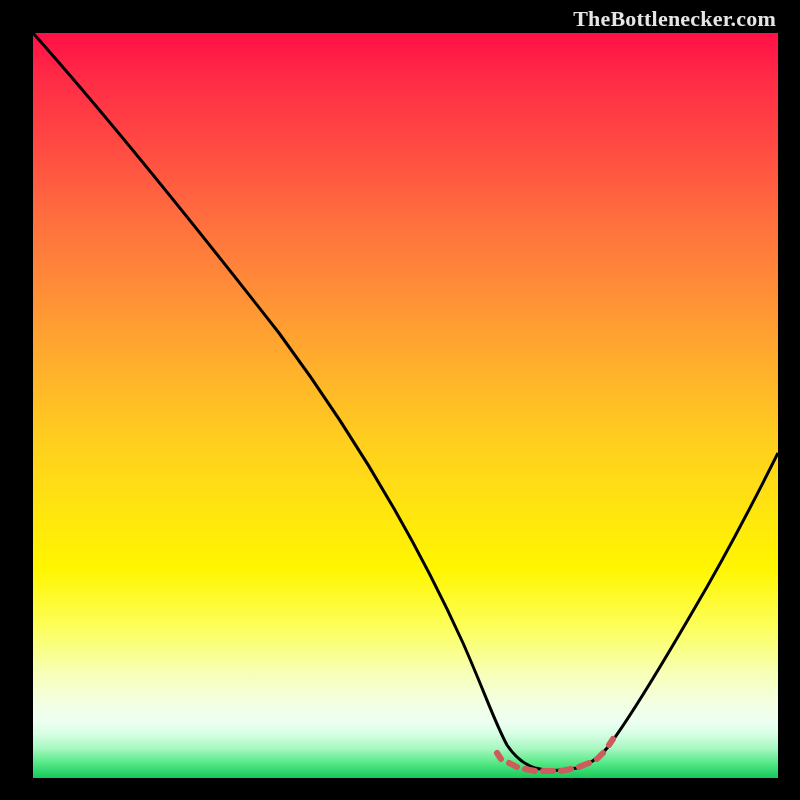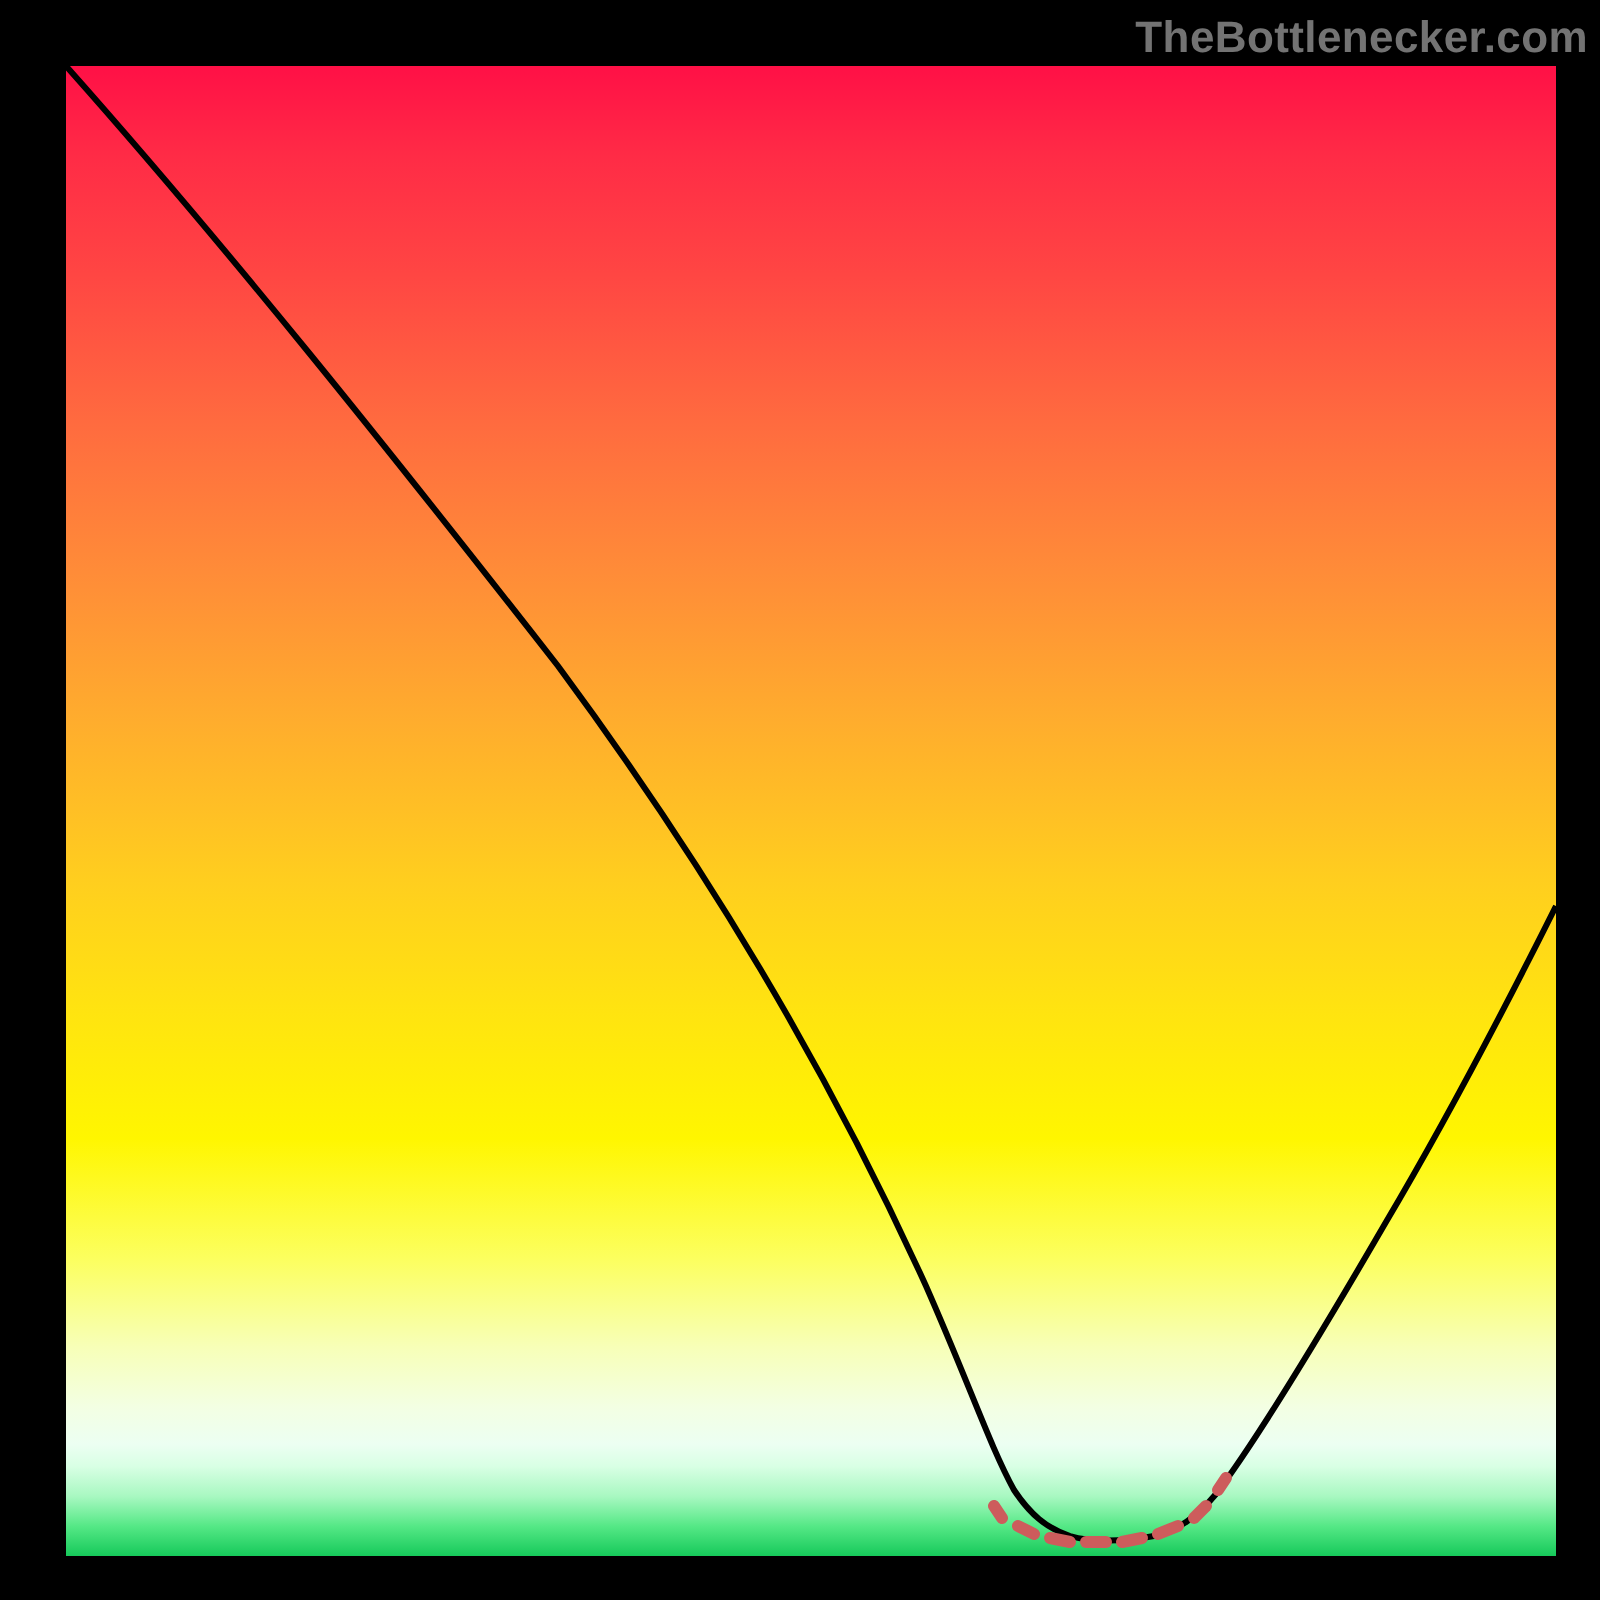--- a/index.html
+++ b/index.html
@@ -12,26 +12,27 @@
     font-family: Arial, Helvetica, sans-serif;
   }
   .chart-wrap {
     position: relative;
     width: 800px;
     height: 800px;
   }
   .attribution {
     position: absolute;
     top: 6px;
-    right: 6px;
+    right: 24px;
     font-size: 22px;
     font-weight: 600;
-    color: #737373;
+    color: #e5e5e5;
     letter-spacing: 0.2px;
     z-index: 5;
+    font-family: Liberation Serif, serif;
   }
   
   .plot-area {
     position: absolute;
     left: 33px;
     top: 33px;
     width: 745px;
     height: 745px;
     overflow: hidden;
   }

